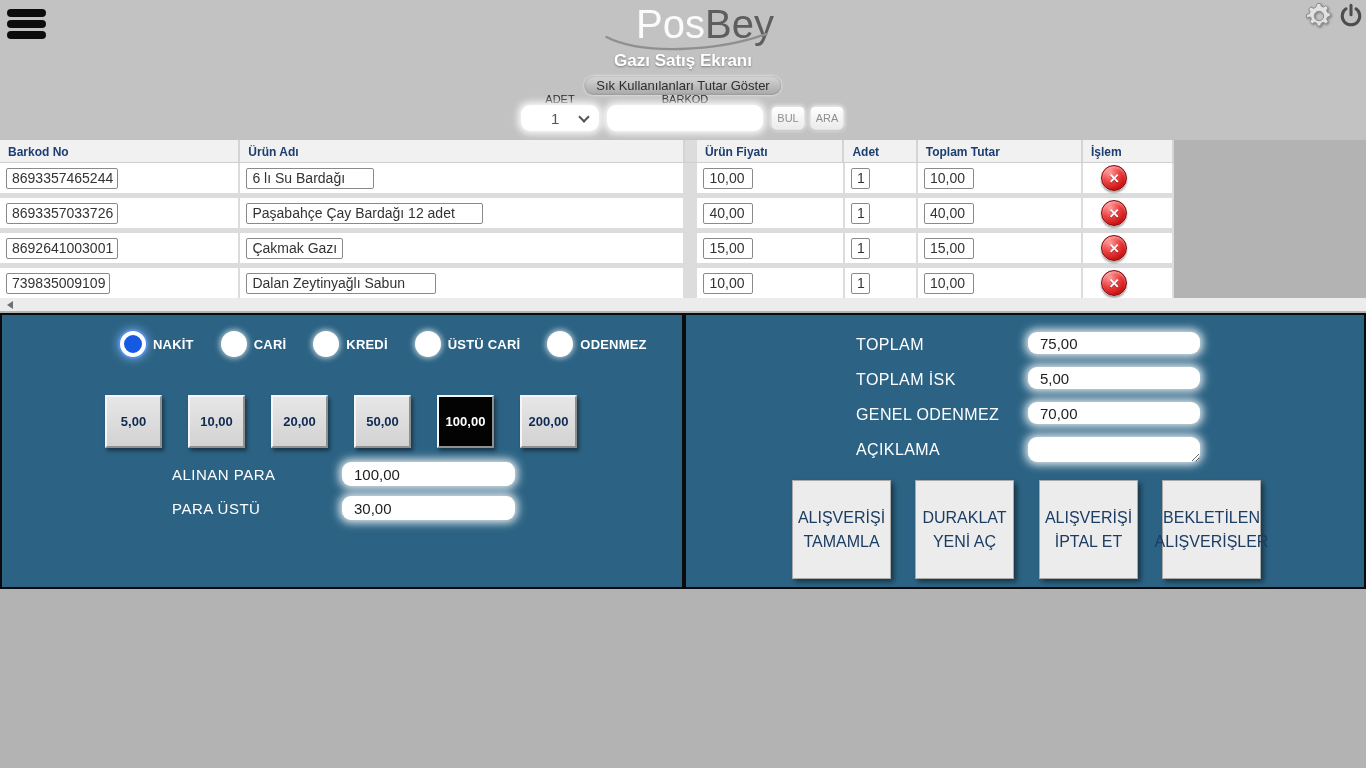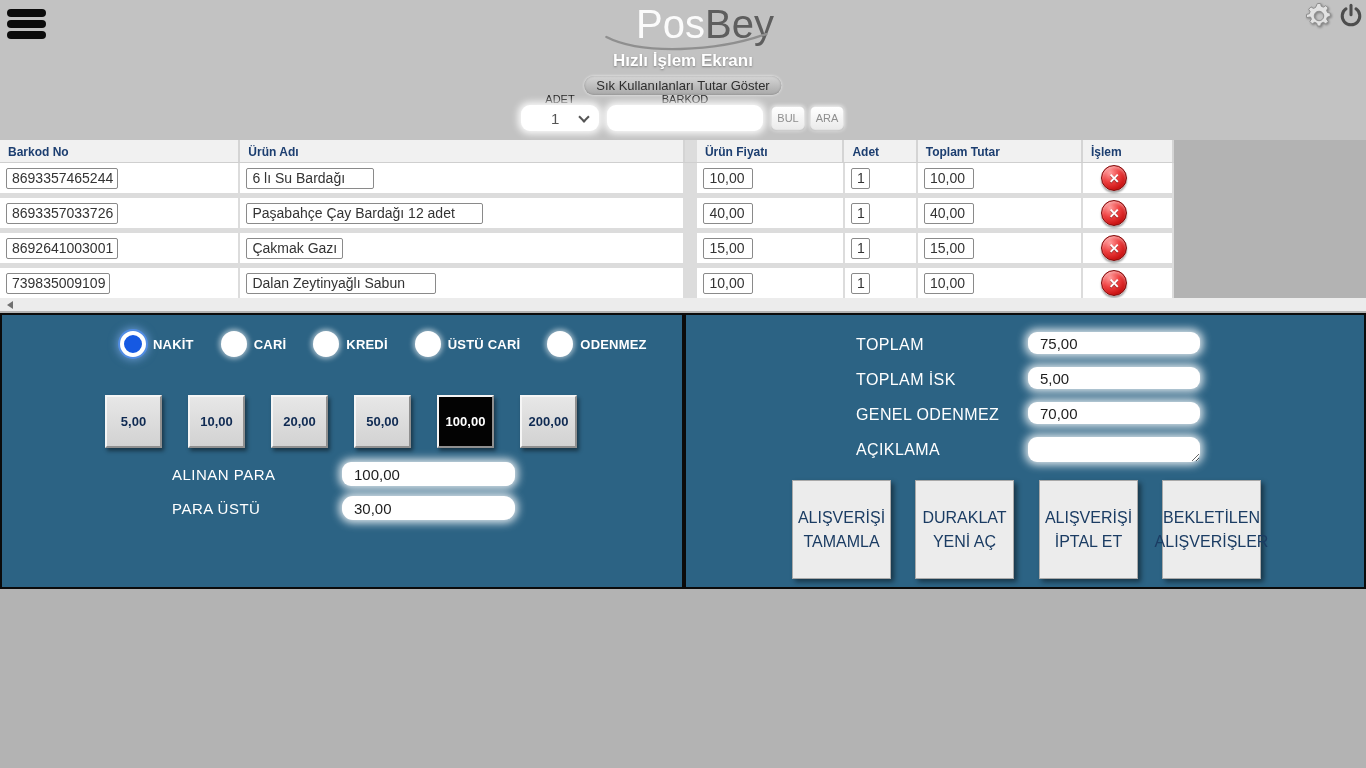--- a/index.html
+++ b/index.html
@@ -88,21 +88,21 @@
     background:linear-gradient(180deg,#e7e7e7 0%,#d2d2d2 100%);
     box-shadow:2px 3px 4px rgba(0,0,0,.45);
     font-family:inherit; font-size:13px; font-weight:600; color:#0f2a52;
     display:flex; align-items:center; justify-content:center; }
   .denom.selected { background:#030303; color:#ffffff; }
 
   .pay-label { position:absolute; left:170px; font-size:15px; color:#fff; letter-spacing:.5px; line-height:24px; white-space:nowrap; }
   .lbl-alinan { top:148px; } .lbl-ustu { top:182px; }
   .pay-input { position:absolute; left:340px; width:173px; height:24px; border:none; border-radius:9px; background:#fff;
     box-shadow:0 0 8px 3px rgba(255,255,255,.85); font-family:inherit; font-size:15px; color:#1d1d1d; padding:0 12px; outline:none; }
-  .in-alinan { top:147px; } .in-ustu { top:181px;border-radius:11px; }
+  .in-alinan { top:147px; } .in-ustu { top:181px; }
 
   .tot-label { position:absolute; left:170px; font-size:16px; color:#fff; letter-spacing:.4px; line-height:23px; white-space:nowrap; }
   .tl-0 { top:18px; } .tl-1 { top:53px; } .tl-2 { top:88px; } .tl-3 { top:123px; }
   .tot-input { position:absolute; left:342px; width:172px; height:22px; border:none; border-radius:9px; background:#fff;
     box-shadow:0 0 8px 3px rgba(255,255,255,.85); font-family:inherit; font-size:15px; color:#1d1d1d; padding:0 12px; outline:none; }
   .ti-0 { top:17px; } .ti-1 { top:52px; } .ti-2 { top:87px; }
   .tot-textarea { position:absolute; left:342px; top:122px; width:172px; height:25px; border:none; border-radius:9px; background:#fff;
     box-shadow:0 0 8px 3px rgba(255,255,255,.85); font-family:inherit; font-size:14px; color:#1d1d1d; padding:3px 10px; outline:none; resize:both; }
 
   .actions { position:absolute; left:0; top:165px; width:100%; }
@@ -125,21 +125,21 @@
         <span></span>
     </div>
 
     <div class="logo">
       <span class="p1">Pos</span><span class="p2">Bey</span>
     </div>
     <svg class="swoosh" width="170" height="20" viewBox="0 0 170 20">
       <path d="M 5 4 C 40 22, 115 19, 165 1" stroke="#8f8f8f" stroke-width="2.4" fill="none" stroke-linecap="round"></path>
     </svg>
 
-    <div class="page-title">Hızlı İşlem Ekranı</div>
+    <div class="page-title">Gazı Satış Ekranı</div>
 
     <button class="pill-btn">Sık Kullanılanları Tutar Göster</button>
 
     <div class="adet-label">ADET</div>
     <div class="barkod-label">BARKOD</div>
 
     <div class="selwrap">
       <select>
         <option>1</option>
       </select>

